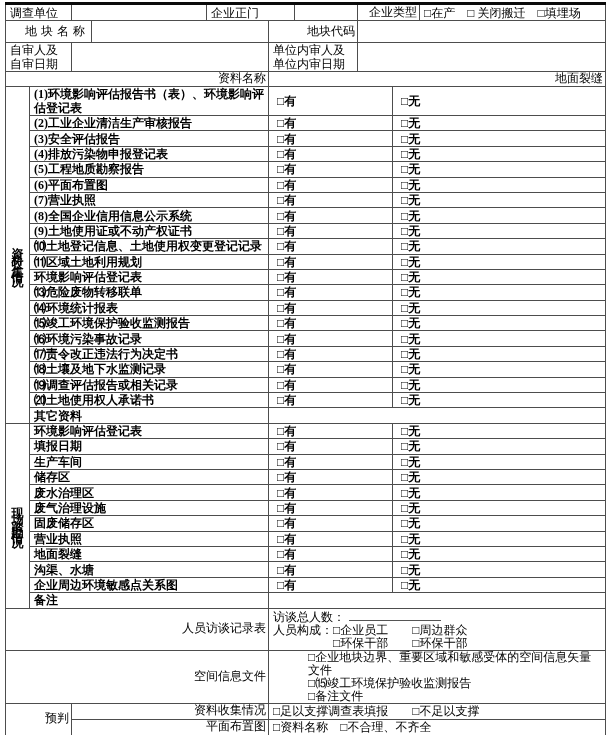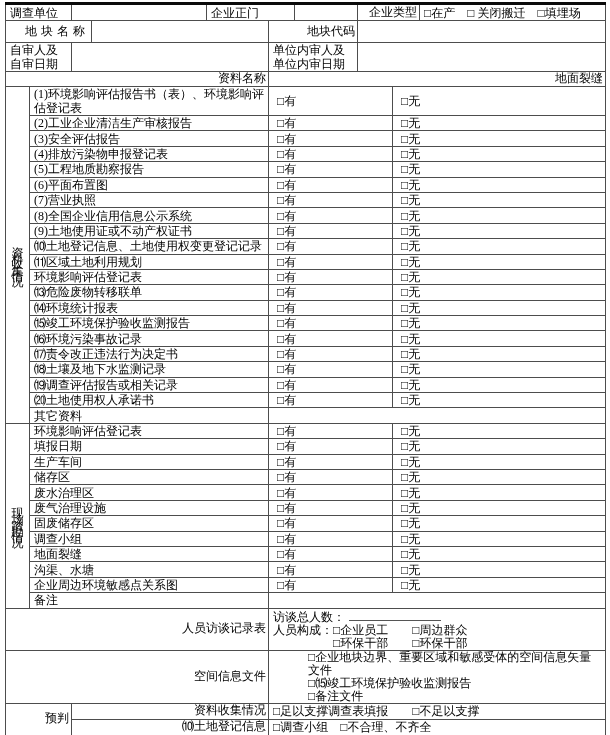--- a/index.html
+++ b/index.html
@@ -28,21 +28,21 @@
   .c{text-align:right;padding:0 2px;font-family:Liberation Mono, monospace;}
   .ls{letter-spacing:4px;}
   .vlabel{
     writing-mode:vertical-lr;text-orientation:upright;
     text-align:center;letter-spacing:6px;padding:0;
   }
   tr.hr1{height:17px;}
   tr.hr2{height:22px;margin-top:31px;}
   tr.hr3{height:15px;}
   tr.hr4{height:14px;}
-  tr.item-row{height:15.4px;}
+  tr.item-row{height:15.4px;font-weight:bold;}
   tr.interview-row{height:42px;}
   tr.spatial-row{height:39px;}
   tr.pre-row{height:16px;}
   tr.foot-row{height:15px;}
   .yes-cell,.no-cell{padding-left:8px;}
   .opt{margin-right:12px;}
   .opts-wide .opt{margin-right:24px;}
   .stack .opt{display:block;margin:0;padding-left:35px;}
   .line{line-height:13px;}
   .indent{padding-left:60px;}
@@ -239,21 +239,21 @@
         <td colspan="4">废气治理设施</td>
         <td colspan="3" class="yes-cell">□有</td>
         <td colspan="3" class="no-cell">□无</td>
       </tr>
       <tr class="item-row">
         <td colspan="4">固废储存区</td>
         <td colspan="3" class="yes-cell">□有</td>
         <td colspan="3" class="no-cell">□无</td>
       </tr>
       <tr class="item-row">
-        <td colspan="4">调查小组</td>
+        <td colspan="4">营业执照</td>
         <td colspan="3" class="yes-cell">□有</td>
         <td colspan="3" class="no-cell">□无</td>
       </tr>
       <tr class="item-row">
         <td colspan="4">地面裂缝</td>
         <td colspan="3" class="yes-cell">□有</td>
         <td colspan="3" class="no-cell">□无</td>
       </tr>
       <tr class="item-row">
         <td colspan="4">沟渠、水塘</td>
@@ -297,22 +297,22 @@
           </div>
     </td>
   </tr>
 
   <tr class="pre-row">
     <td colspan="2" rowspan="2" class="c">预判</td>
     <td colspan="3" class="c">资料收集情况</td>
     <td colspan="6" class="opts-wide"><span class="opt">□足以支撑调查表填报</span><span class="opt">□不足以支撑</span></td>
   </tr>
   <tr class="pre-row">
-    <td colspan="3" class="c">⑽土地登记信息</td>
-    <td colspan="6"><span class="opt">□调查小组</span><span class="opt">□不合理、不齐全</span></td>
+    <td colspan="3" class="c">平面布置图</td>
+    <td colspan="6"><span class="opt">□资料名称</span><span class="opt">□不合理、不齐全</span></td>
   </tr>
 
   <tr class="foot-row">
     <td colspan="2">填报人</td>
     <td colspan="3"></td>
     <td colspan="5" class="date-cell">填报日期</td>
     <td></td>
   </tr>
 </tbody>
   </table>

